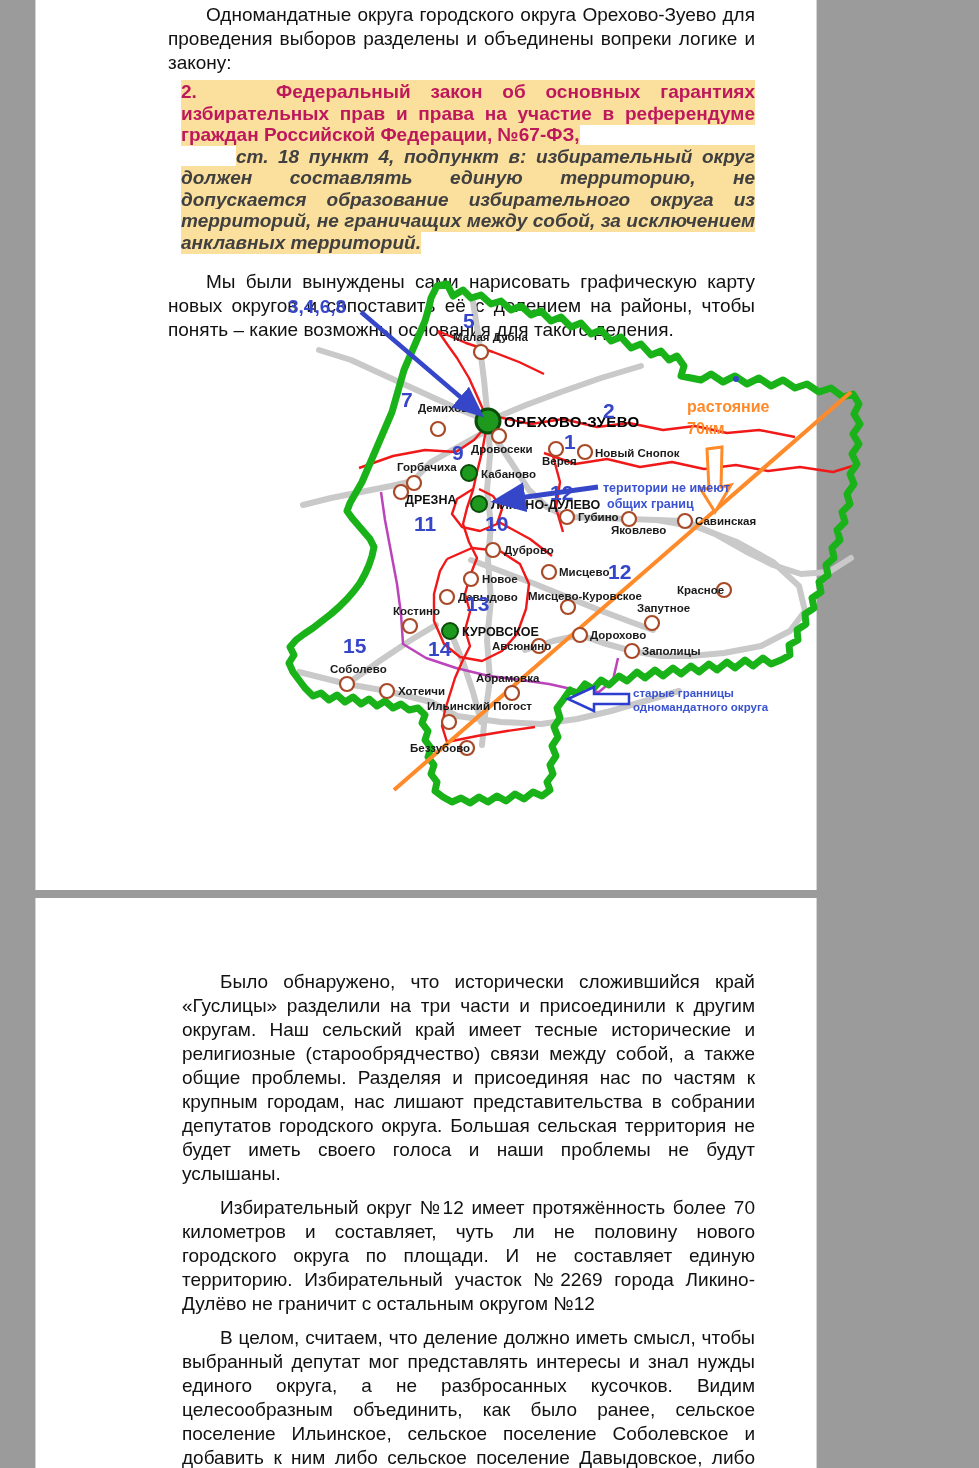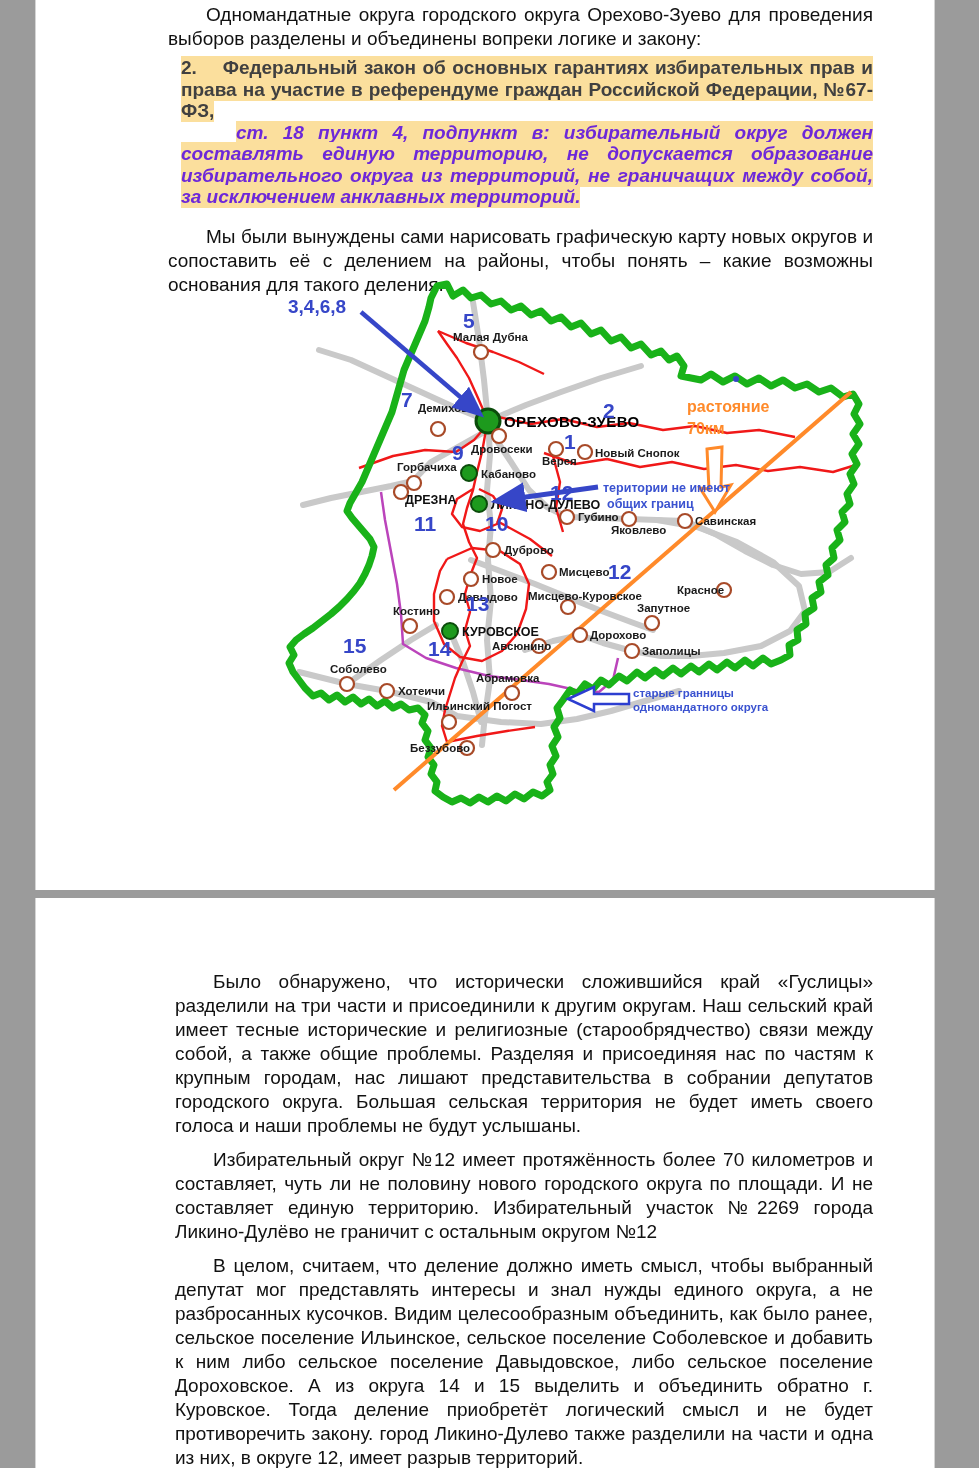--- a/index.html
+++ b/index.html
@@ -6,56 +6,56 @@
   body{
     width:979px;height:1468px;
     background:#9b9b9b;
     font-family:"Liberation Sans",sans-serif;
     overflow:hidden;
     position:relative;
   }
   .page{
     position:relative;
     margin-left:35px;
-    width:900px;
+    width:782px;
     background:#ffffff;
     box-sizing:border-box;
     border-left:1px solid #d5d5d5;
     border-right:1px solid #d5d5d5;
   }
   #page1{height:890px;}
   .page-gap{height:8px;background:#9b9b9b;margin-left:0;}
   #page2{height:570px;}
   .content{
     padding:0 61px 0 132px;
     color:#111;
     font-size:19px;
     line-height:24px;
     text-align:justify;
   }
   #page1 .content{padding-top:3px;}
   #page2 .content{padding-top:72px;}
-  p.body-par{margin:0 0 10px 7px;text-indent:38px;}
+  p.body-par{margin:0 0 10px 14px;text-indent:38px;}
   #page1 p.par-intro{margin:0 0 6px 0;}
   #page1 p.par-note{margin:17px 0 0 0;}
   .law-block{
     margin:0 0 0 13px;
     line-height:21.5px;
   }
   .law-head{
     margin:0;
     font-weight:bold;
-    color:#404040;
+    color:#be185d;
     text-align:justify;
   }
   .law-body{
     margin:0;
     font-style:italic;
     font-weight:bold;
-    color:#6d28d9;
+    color:#404040;
     text-indent:55px;
     text-align:justify;
   }
   .hl{background:#fbdf9d;padding:1px 0;}
   .map-wrap{
     position:absolute;
     left:235px;top:275px;
     width:620px;height:600px;
   }
   

